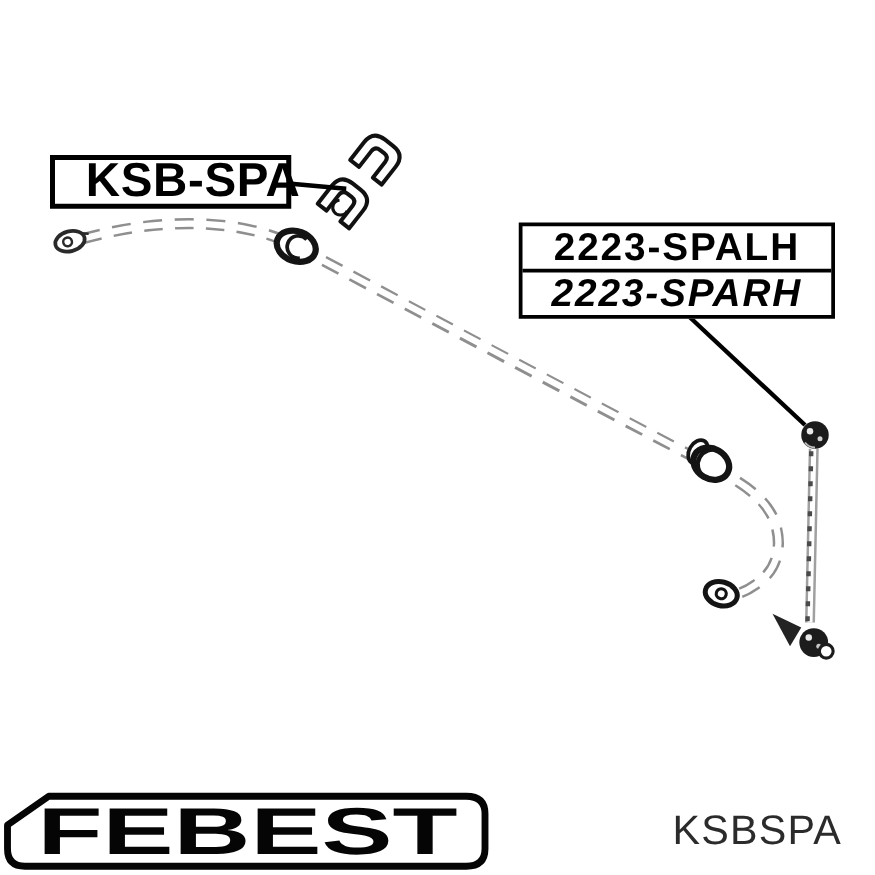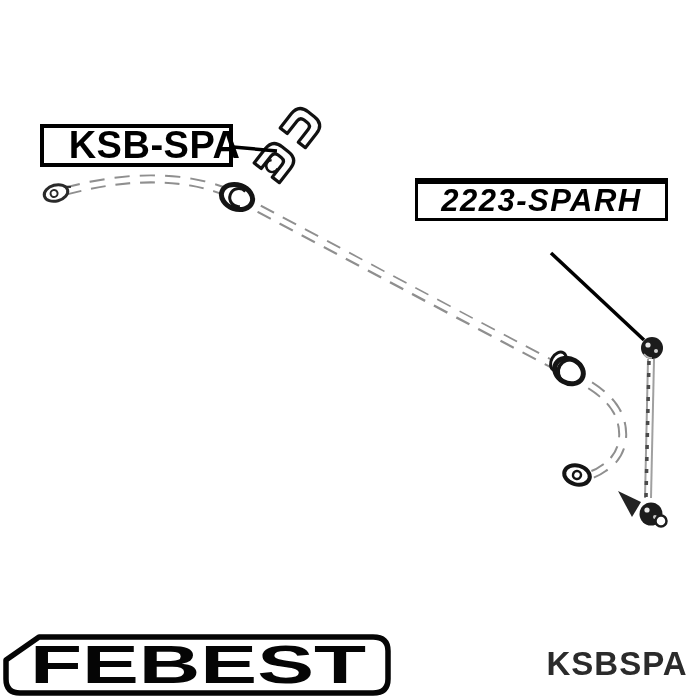--- a/index.html
+++ b/index.html
@@ -57,23 +57,23 @@
   .logo text {
     font-family: "Liberation Sans", sans-serif;
     font-weight: 700;
     font-size: 53px;
     fill: #050505;
   }
   .part-code {
     position: absolute;
     left: 538px; top: 645px;
     width: 158px;
-    text-align: center;
+    text-align: left;
     font-size: 33px;
-    font-weight: 700;
+    font-weight: 400;
     letter-spacing: 1px;
     color: #2b2b2b;
     white-space: nowrap;
   }
   .tube-outer { fill: none; stroke: #8f8f8f; stroke-width: 9; stroke-dasharray: 15 10; }
   .tube-core  { fill: none; stroke: #ffffff; stroke-width: 5; }
   .callout-line { stroke: #000000; stroke-width: 3.5; }
 </style>
 </head>
 <body>
@@ -143,20 +143,23 @@
 
     <line class="callout-line" x1="233" y1="147" x2="277" y2="151"></line>
     <line class="callout-line" x1="551" y1="253" x2="644" y2="340"></line>
   </svg>
 
   <div class="label-box">
     <span>KSB-SPA</span>
   </div>
 
   <div class="label-stack">
+    <div class="label-row">
+      <span>2223-SPALH</span>
+    </div>
     <div class="label-row label-row-bottom">
       <span>2223-SPARH</span>
     </div>
   </div>
 
   <svg class="logo" viewBox="0 0 390 64" xmlns="http://www.w3.org/2000/svg">
     <path d="M 37,4 L 371,4 Q 386,4 386,18 L 386,46 Q 386,60 371,60 L 18,60 Q 4,60 4,46 L 4,27 Z" fill="none" stroke="#050505" stroke-width="5.5" stroke-linejoin="round"></path>
     <text x="196" y="50" text-anchor="middle" textLength="336" lengthAdjust="spacingAndGlyphs">FEBEST</text>
   </svg>
 

